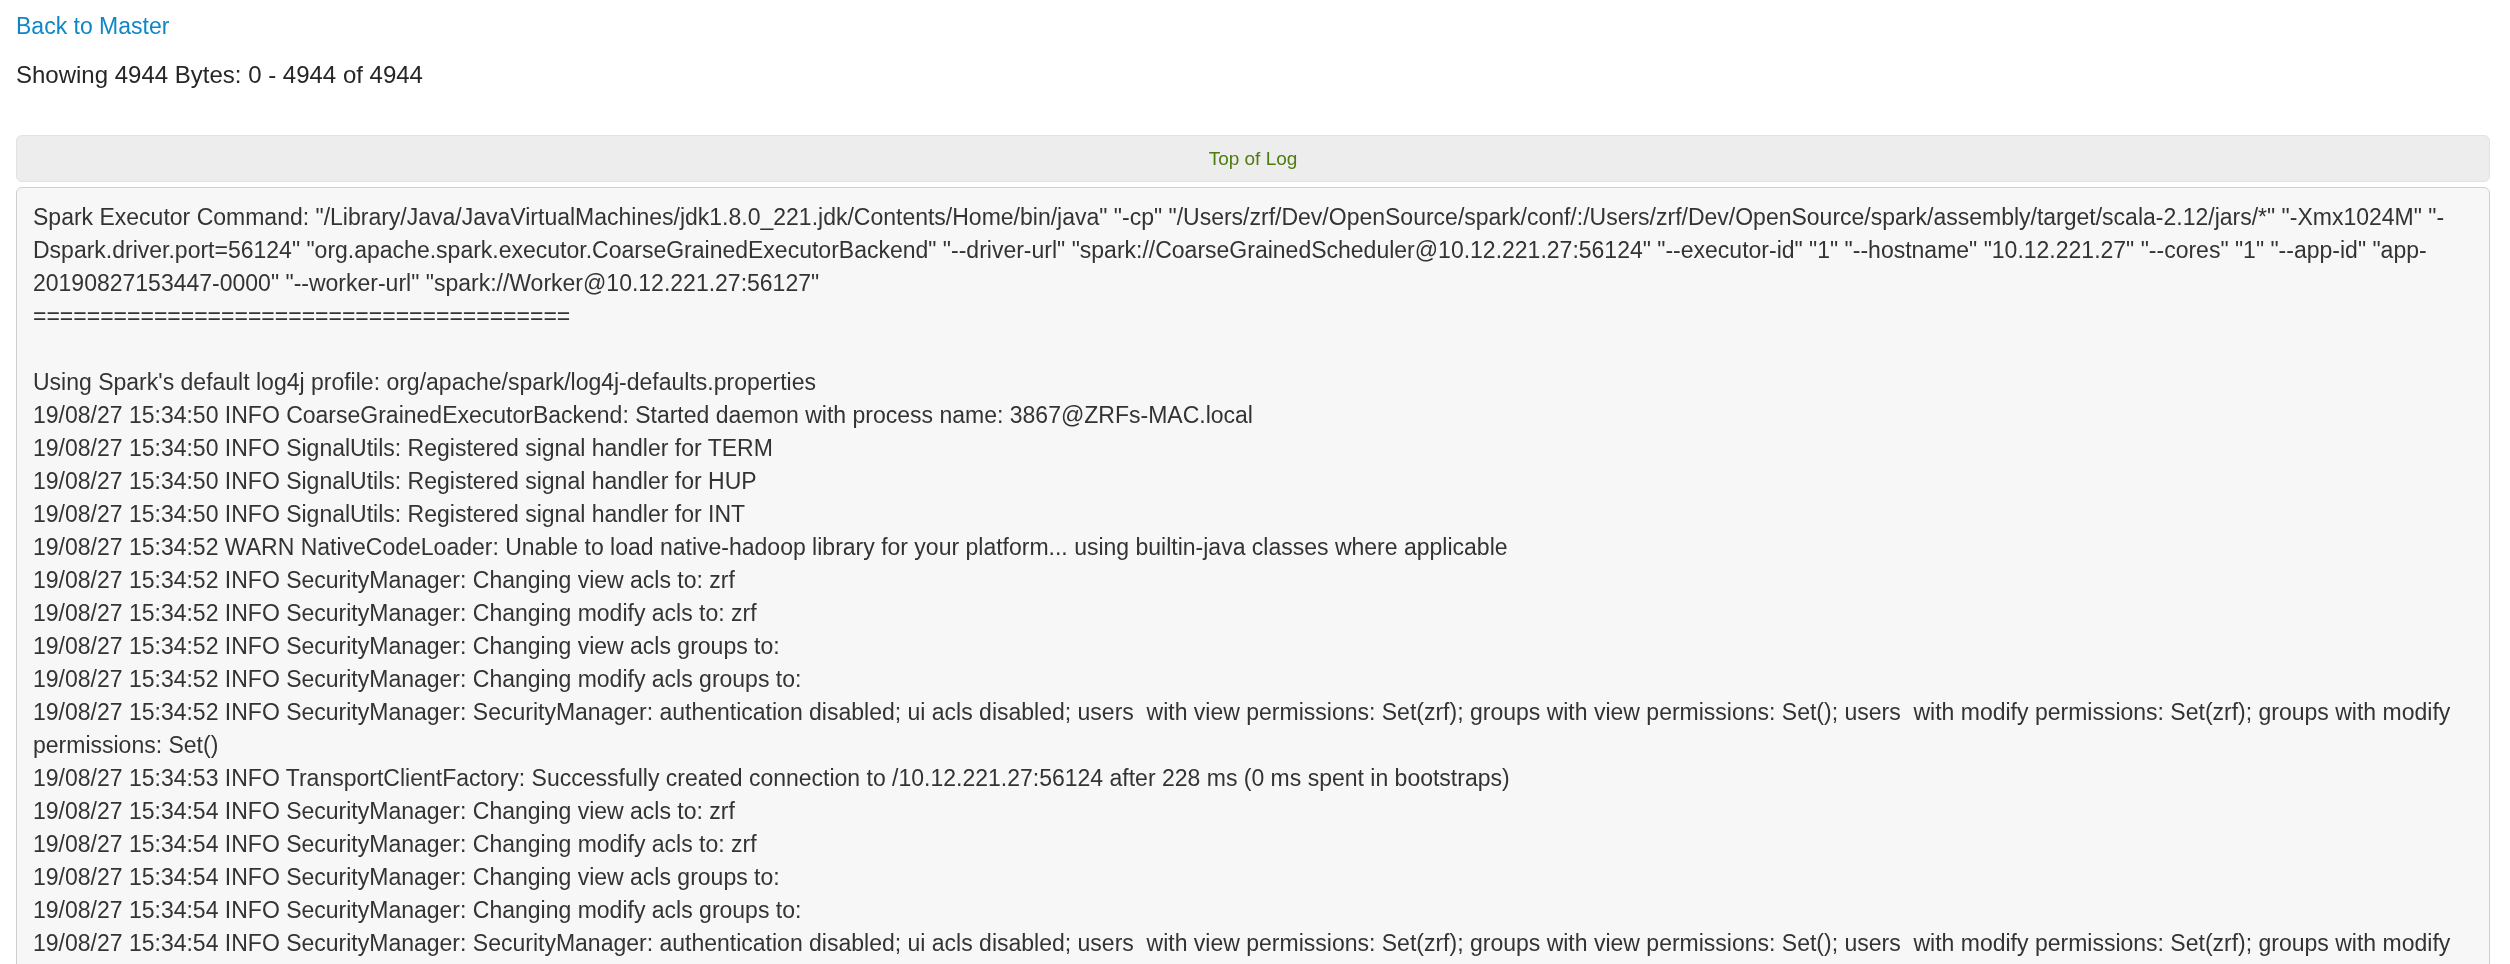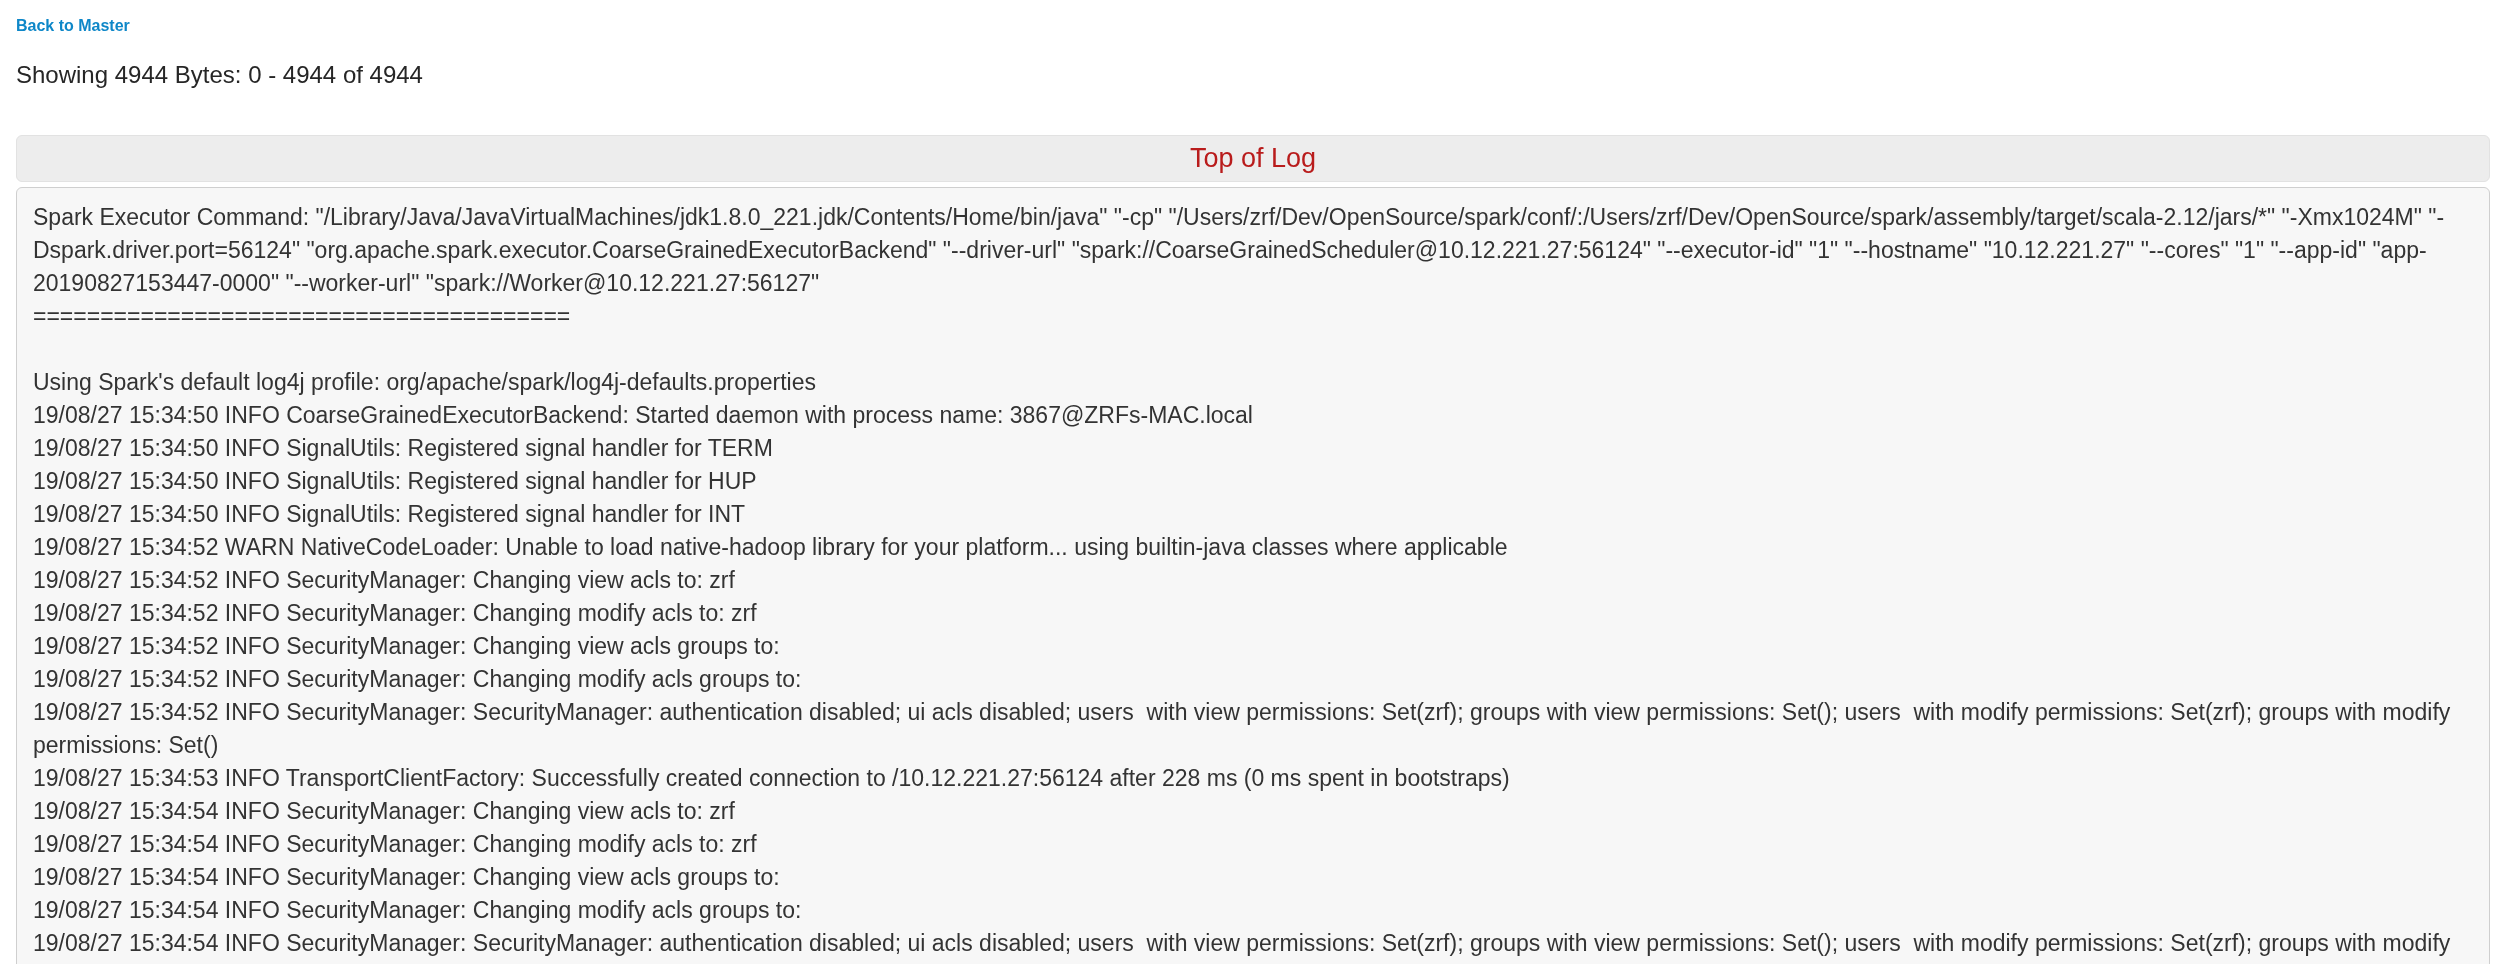--- a/index.html
+++ b/index.html
@@ -10,44 +10,44 @@
     height: 964px;
     overflow: hidden;
     background: #ffffff;
     font-family: "Liberation Sans", "DejaVu Sans", sans-serif;
   }
   .page {
     padding: 12px 20px 0 16px;
   }
   .back-link {
     display: inline-block;
-    font-size: 16px;
+    font-size: 23px;
     line-height: 28px;
-    font-weight: 700;
+    font-weight: 400;
     color: #0e87c8;
     text-decoration: none;
     cursor: pointer;
     text-align: center;
   }
   .byte-info {
     margin-top: 20px;
     font-size: 24px;
     line-height: 30px;
     color: #262626;
   }
   .log-panel { margin-top: 10px; }
   .log-top-bar {
     height: 47px;
     background: #ededed;
     border: 1px solid #e2e2e2;
     border-radius: 6px;
     text-align: center;
-    font-size: 27px;
+    font-size: 19px;
     line-height: 45px;
-    color: #b91c1c;
+    color: #4d7c0f;
     margin-top: 45px;
   }
   .log-box {
     margin-top: 5px;
     background: #f7f7f7;
     border: 1px solid #cfcfcf;
     border-radius: 6px;
     padding: 13px 16px;
     min-height: 1100px;
   }

